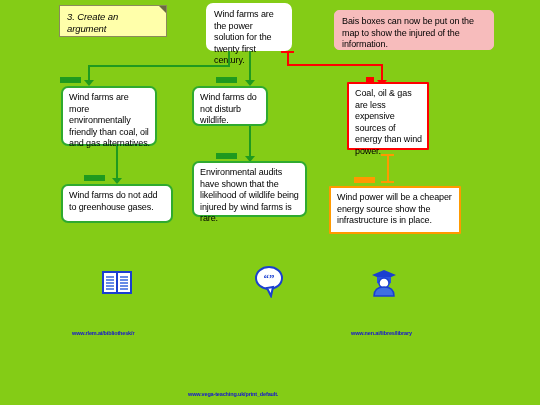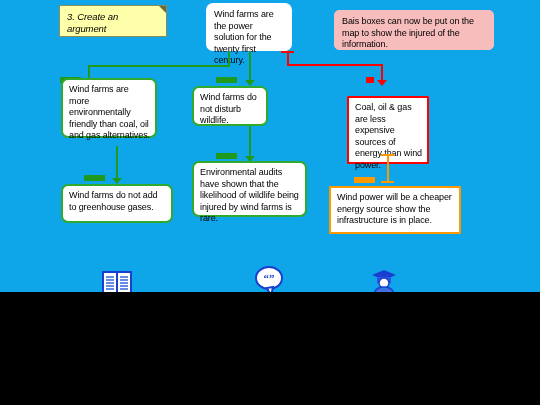--- a/index.html
+++ b/index.html
@@ -3,22 +3,22 @@
 <meta charset="utf-8">
 <style>
   html, body {
     margin: 0;
     padding: 0;
     background: #000000;
   }
   #canvas {
     position: relative;
     width: 540px;
-    height: 292px;
-    background: #0ea5e9;
+    height: 405px;
+    background: #84cc16;
     overflow: hidden;
     font-family: "Liberation Sans", sans-serif;
   }
 
   
   .node {
     position: absolute;
     box-sizing: border-box;
     background: #ffffff;
     color: #000000;
@@ -135,21 +135,21 @@
   <div class="arrow g" style="left:245px; top:80px;"></div>
   <div class="conn-label g" style="left:216px; top:77px;">because</div>
 
   <div class="seg h r" style="left:281px; top:51px; width:13px;"></div>
   <div class="seg v r" style="left:287px; top:51px; height:14px;"></div>
   <div class="seg h r" style="left:287px; top:64px; width:96px;"></div>
   <div class="seg v r" style="left:381px; top:64px; height:18px;"></div>
   <div class="arrow r" style="left:377px; top:80px;"></div>
   <div class="conn-label r" style="left:366px; top:77px;">but</div>
 
-  <div class="node green" style="left:61px; top:78px; width:96px; height:60px;">
+  <div class="node green" style="left:61px; top:86px; width:96px; height:60px;">
     <span>Wind farms are more environmentally friendly than coal, oil and gas alternatives.</span>
   </div>
 
   <div class="seg v g" style="left:116px; top:146px; height:34px;"></div>
   <div class="arrow g" style="left:112px; top:178px;"></div>
   <div class="conn-label g" style="left:84px; top:175px;">because</div>
 
   <div class="node green" style="left:192px; top:86px; width:76px; height:40px;">
     <span>Wind farms do not disturb wildlife.</span>
   </div>
@@ -159,21 +159,21 @@
   </div>
 
   <div class="seg v g" style="left:249px; top:126px; height:32px;"></div>
   <div class="arrow g" style="left:245px; top:156px;"></div>
   <div class="conn-label g" style="left:216px; top:153px;">because</div>
 
   <div class="node green" style="left:192px; top:161px; width:115px; height:56px;">
     <span>Environmental audits have shown that the likelihood of wildlife being injured by wind farms is rare.</span>
   </div>
 
-  <div class="node red" style="left:347px; top:96px; width:82px; height:68px;">
+  <div class="node red" style="left:347px; top:82px; width:82px; height:68px;">
     <span>Coal, oil &amp; gas are less expensive sources of energy than wind power.</span>
   </div>
 
   <div class="seg v o" style="left:387px; top:154px; height:28px;"></div>
   <div class="seg h o" style="left:381px; top:154px; width:13px;"></div>
   <div class="seg h o" style="left:381px; top:181px; width:13px;"></div>
   <div class="conn-label o" style="left:354px; top:177px;">however</div>
 
   <div class="node orange" style="left:329px; top:186px; width:132px; height:48px;">
     <span>Wind power will be a cheaper energy source show the infrastructure is in place.</span>

